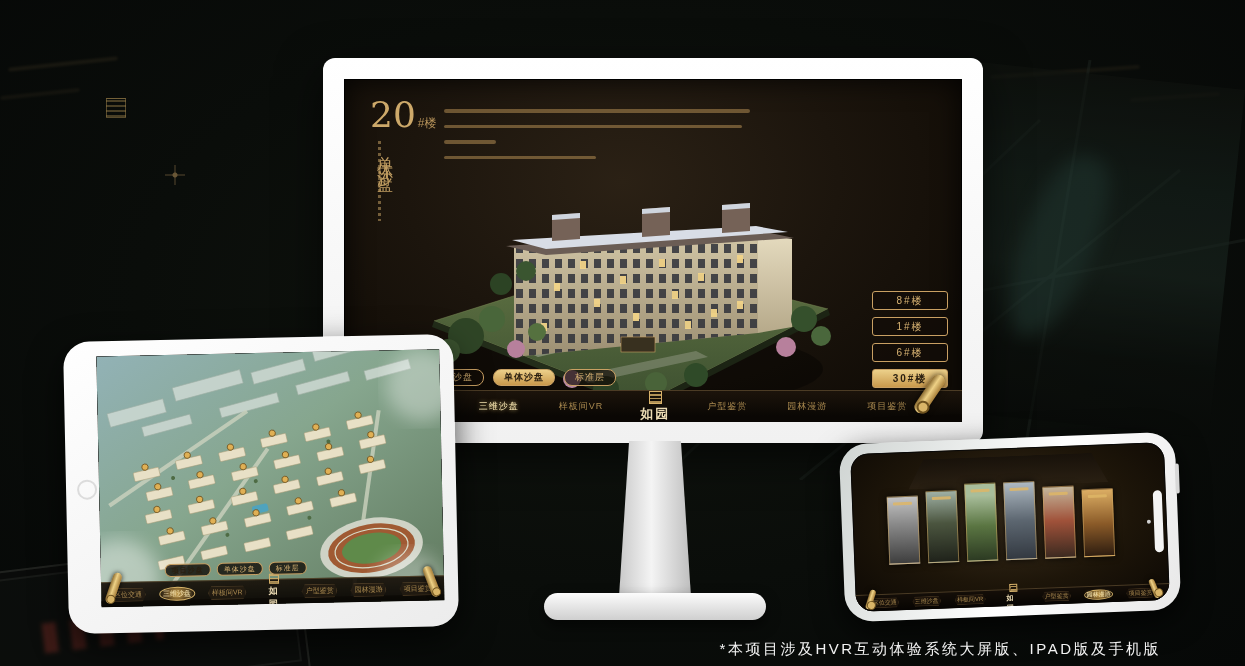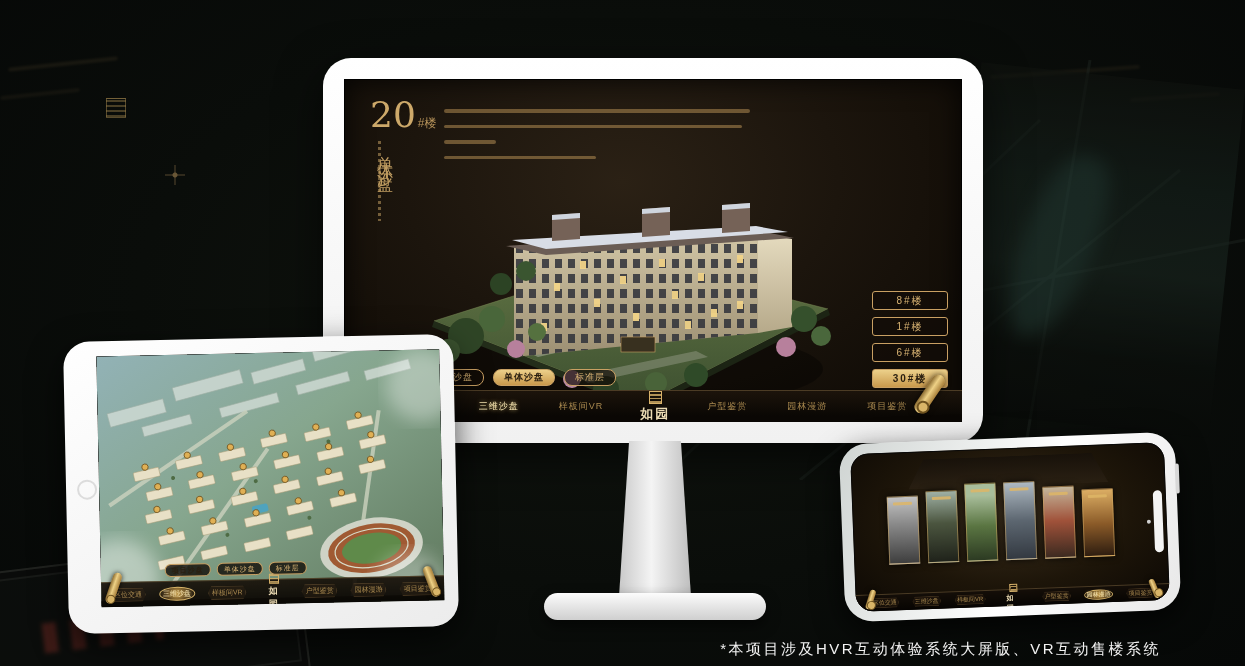--- a/index.html
+++ b/index.html
@@ -27,21 +27,21 @@
   .bg-star::before,.bg-star::after{content:"";position:absolute;left:6px;top:-3px;width:2px;height:20px;background:rgba(201,160,99,.4);}
   .bg-star::after{transform:rotate(90deg);}
 
   
   .page-title{position:absolute;left:0;top:4px;width:100%;text-align:center;color:#fafafa;
     font-size:41px;font-weight:600;letter-spacing:11px;}
   .footnote{position:absolute;right:84px;top:640px;color:#f2f2f2;font-size:15px;letter-spacing:2.5px;}
 
   
   .monitor{position:absolute;left:323px;top:58px;width:660px;height:385px;background:linear-gradient(180deg,#ffffff,#f1f1f1);
-    border-radius:28px;box-shadow:0 14px 45px rgba(0,0,0,.65);}
+    border-radius:12px;box-shadow:0 14px 45px rgba(0,0,0,.65);}
   .stand-neck{position:absolute;left:619px;top:441px;width:72px;height:156px;
     background:linear-gradient(90deg,#c9c9c9,#f4f4f4 45%,#bfbfbf);
     clip-path:polygon(14% 0,86% 0,100% 100%,0 100%);}
   .stand-base{position:absolute;left:544px;top:593px;width:222px;height:27px;border-radius:14px;
     background:linear-gradient(180deg,#fcfcfc,#cfcfcf);box-shadow:0 6px 14px rgba(0,0,0,.55);}
   .m-screen{position:absolute;left:21px;top:21px;width:618px;height:343px;overflow:hidden;
     background:radial-gradient(ellipse at 45% 30%, #2b2115 0%, #1c150d 45%, #120d07 80%);
     box-shadow:inset 0 0 0 1px #000, inset 0 0 28px rgba(0,0,0,.85);}
 
   
@@ -477,14 +477,14 @@
             <div class="nav-item">项目鉴赏</div>
           </div>
       </div>
       <div class="roller p-roller t-roller-l"></div>
       <div class="roller p-roller t-roller-r"></div>
       <div class="p-notch"></div>
       <div class="p-camdot"></div>
     </div>
   </div>
 
-  <div class="footnote">*本项目涉及HVR互动体验系统大屏版、VR互动售楼系统</div>
+  <div class="footnote">*本项目涉及HVR互动体验系统大屏版、IPAD版及手机版</div>
 </div>
 
 </body></html>

